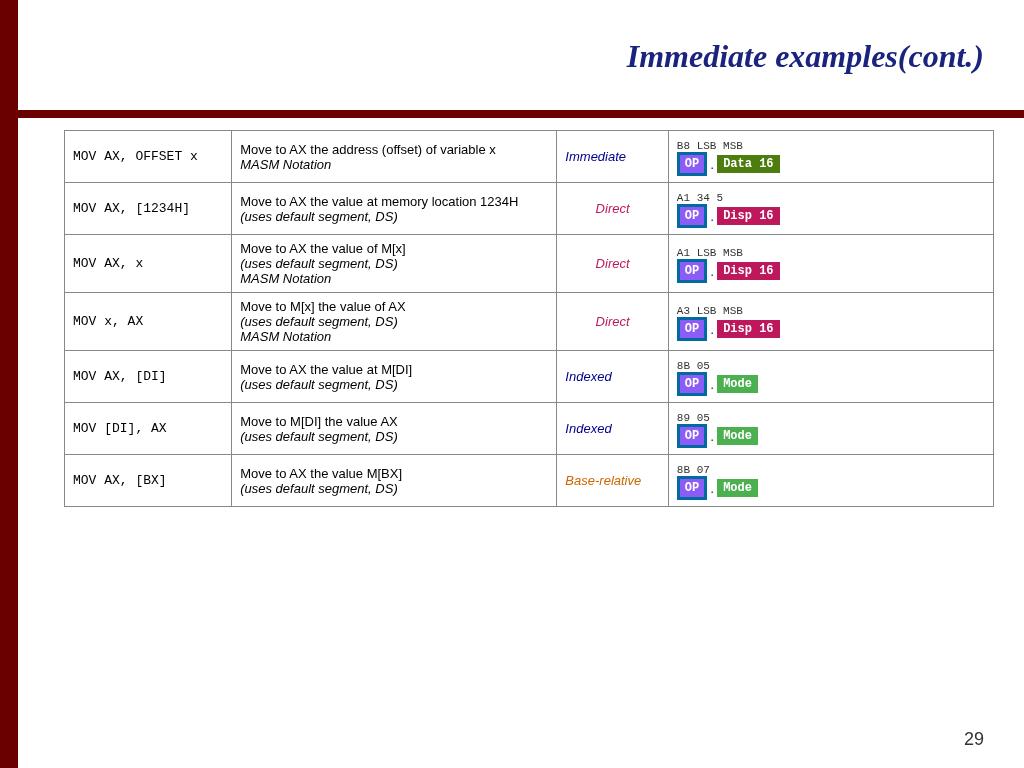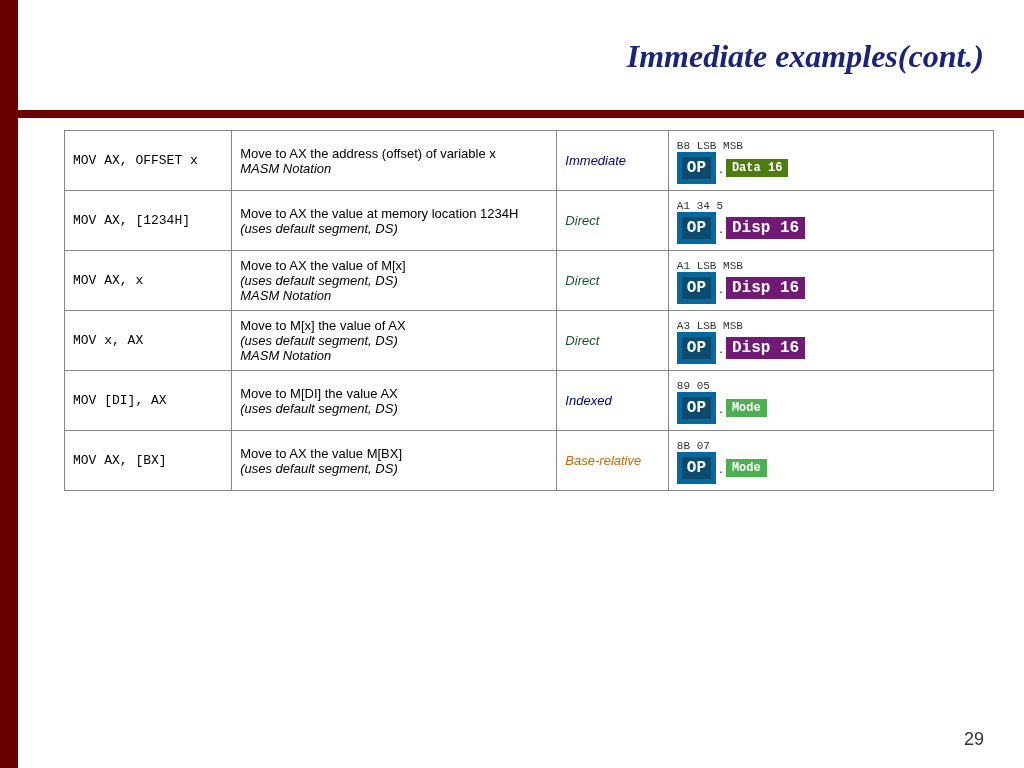--- a/index.html
+++ b/index.html
@@ -90,71 +90,71 @@
     .col-type {
       width: 12%;
       font-style: italic;
     }
 
     .col-encoding {
       width: 35%;
     }
 
     .type-immediate { color: #00008b; }
-    .type-direct { color: #14532d; }
+    .type-direct { color: #be185d; text-align: center; }
     .type-indexed { color: #00008b; }
     .type-base-relative { color: #cc6600; }
 
     
     .encoding-box {
       display: flex;
       align-items: center;
       gap: 2px;
     }
 
     .enc-prefix {
       font-family: 'Courier New', monospace;
       font-size: 11px;
       color: #333;
       margin-right: 2px;
     }
 
     .op-box {
       display: inline-block;
-      background: #0c4a6e;
-      color: #fff;
-      font-family: 'Courier New', monospace;
-      font-size: 16px;
+      background: #8b5cf6;
+      color: #fff;
+      font-family: 'Courier New', monospace;
+      font-size: 12px;
       font-weight: bold;
       padding: 2px 5px;
-      border: 5px solid #0369a1;
+      border: 3px solid #0369a1;
     }
 
     .dot {
       font-size: 14px;
       color: #333;
       margin: 0 1px;
     }
 
     .data16-box {
       display: inline-block;
       background: #4d7c0f;
       color: #fff;
       font-family: 'Courier New', monospace;
       font-size: 12px;
       font-weight: bold;
       padding: 2px 6px;
     }
 
     .disp16-box {
       display: inline-block;
-      background: #701a75;
-      color: #fff;
-      font-family: 'Courier New', monospace;
-      font-size: 16px;
+      background: #be185d;
+      color: #fff;
+      font-family: 'Courier New', monospace;
+      font-size: 12px;
       font-weight: bold;
       padding: 2px 6px;
     }
 
     .mode-box {
       display: inline-block;
       background: #4caf50;
       color: #fff;
       font-family: 'Courier New', monospace;
       font-size: 12px;
@@ -207,20 +207,30 @@
           <td class="col-instruction">MOV x, AX</td>
           <td class="col-description"><span>Move to M[x] the value of AX</span><br><em>(uses default segment, DS)</em><br><em>MASM Notation</em></td>
           <td class="col-type type-direct">Direct</td>
           <td class="col-encoding"><span class="enc-prefix">A3  LSB MSB</span><br><div class="encoding-box">
               <span class="op-box">OP</span>
               <span class="dot">.</span>
               <span class="disp16-box">Disp 16</span>
             </div></td>
         </tr>
         <tr>
+          <td class="col-instruction">MOV AX, [DI]</td>
+          <td class="col-description"><span>Move to AX the value at M[DI]</span><br><em>(uses default segment, DS)</em></td>
+          <td class="col-type type-indexed">Indexed</td>
+          <td class="col-encoding"><span class="enc-prefix">8B  05</span><br><div class="encoding-box">
+              <span class="op-box">OP</span>
+              <span class="dot">.</span>
+              <span class="mode-box">Mode</span>
+            </div></td>
+        </tr>
+        <tr>
           <td class="col-instruction">MOV [DI], AX</td>
           <td class="col-description"><span>Move to M[DI] the value AX</span><br><em>(uses default segment, DS)</em></td>
           <td class="col-type type-indexed">Indexed</td>
           <td class="col-encoding"><span class="enc-prefix">89  05</span><br><div class="encoding-box">
               <span class="op-box">OP</span>
               <span class="dot">.</span>
               <span class="mode-box">Mode</span>
             </div></td>
         </tr>
         <tr>

